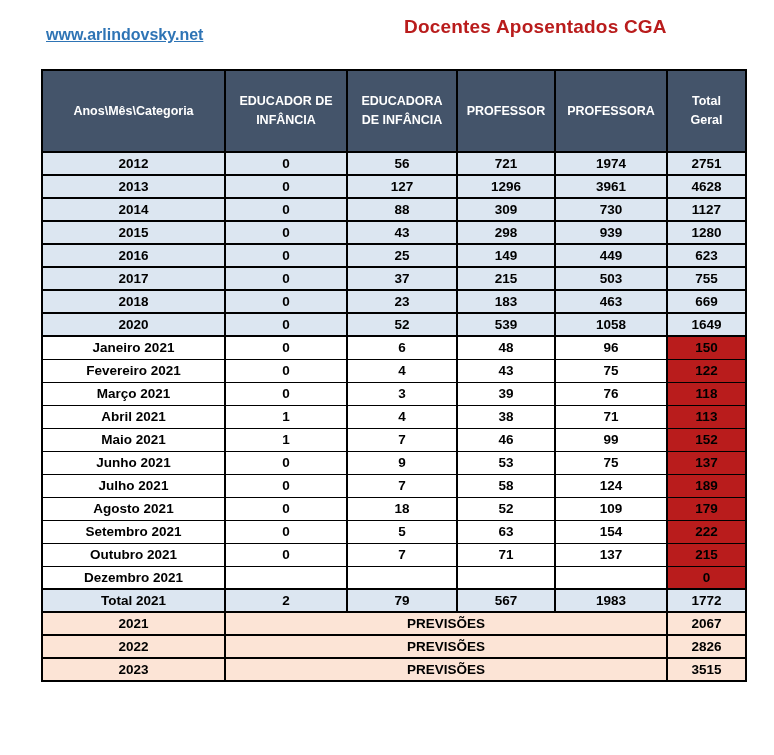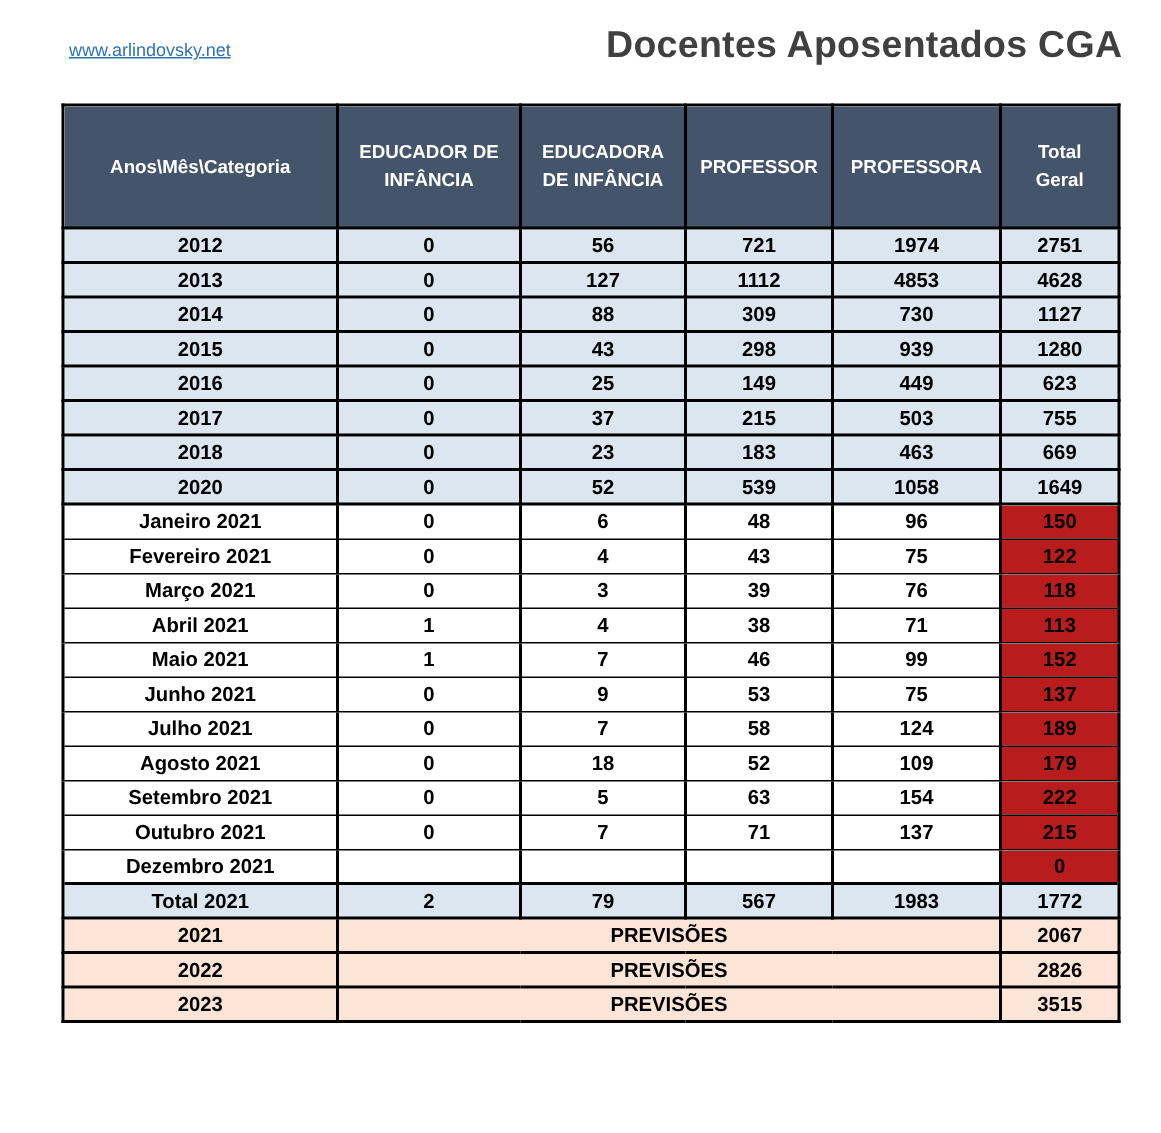--- a/index.html
+++ b/index.html
@@ -2,26 +2,26 @@
 <html><head>
 <meta charset="utf-8">
 <style>
   html, body { margin:0; padding:0; }
   body {
     width:774px; height:755px; position:relative; background:#ffffff;
     font-family:"Liberation Sans", sans-serif;
   }
   .site-link {
     position:absolute; left:46px; top:26px;
-    font-size:12px; font-weight:400; color:#2e74b5;
+    font-size:16px; font-weight:700; color:#2e74b5;
     text-decoration:underline; cursor:pointer;
   }
   .page-title {
     position:absolute; left:404px; top:16px;
-    font-size:25px; font-weight:700; color:#404040; letter-spacing:0.2px;
+    font-size:19px; font-weight:700; color:#b91c1c; letter-spacing:0.2px;
     white-space:nowrap;
   }
   table.data-table {
     position:absolute; left:41px; top:69px;
     border-collapse:collapse; table-layout:fixed;
     border:2px solid #000;
   }
   th, td {
     border:2px solid #000;
     text-align:center; vertical-align:middle;
@@ -72,22 +72,22 @@
         <td>0</td>
         <td>56</td>
         <td>721</td>
         <td>1974</td>
         <td class="total-col">2751</td>
       </tr>
       <tr class="year-row">
         <td>2013</td>
         <td>0</td>
         <td>127</td>
-        <td>1112</td>
-        <td>4853</td>
+        <td>1296</td>
+        <td>3961</td>
         <td class="total-col">4628</td>
       </tr>
       <tr class="year-row">
         <td>2014</td>
         <td>0</td>
         <td>88</td>
         <td>309</td>
         <td>730</td>
         <td class="total-col">1127</td>
       </tr>

